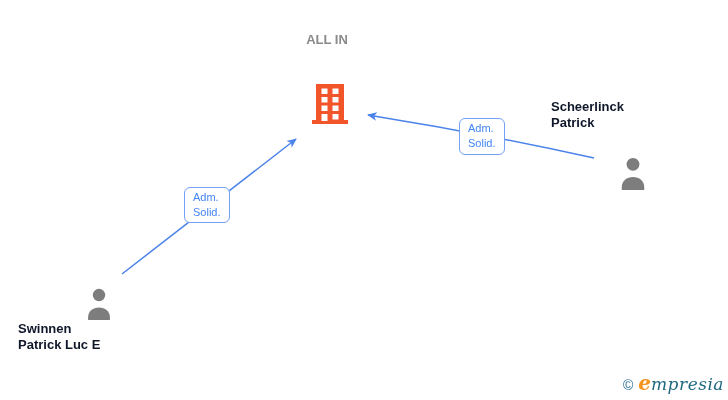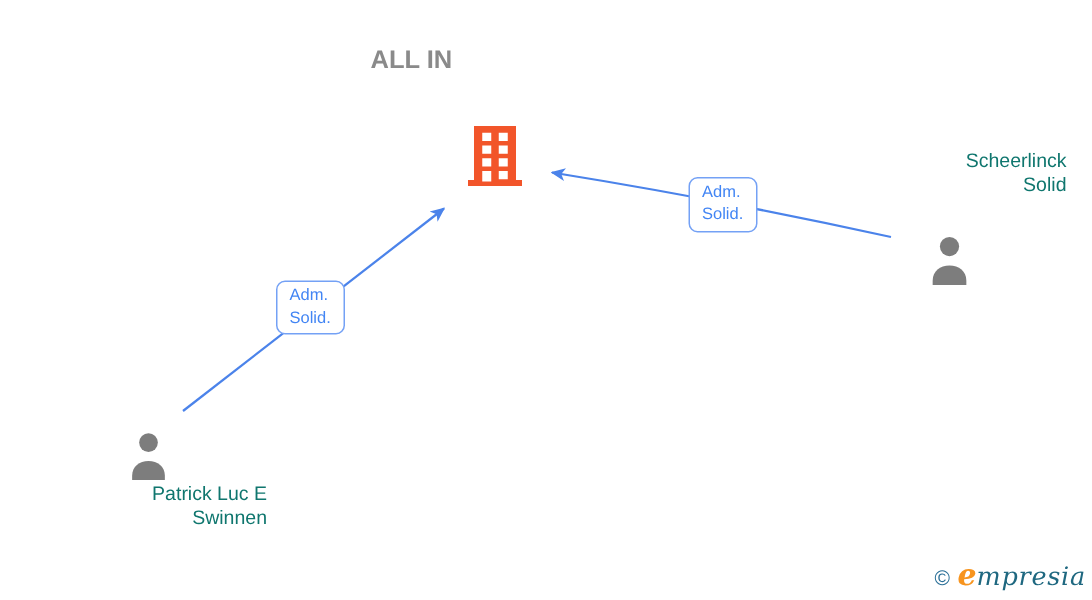--- a/index.html
+++ b/index.html
@@ -5,30 +5,30 @@
   html, body { margin: 0; padding: 0; background: #ffffff; }
   body { width: 728px; height: 400px; position: relative; overflow: hidden;
          font-family: "Liberation Sans", sans-serif; }
 
   .stage { position: absolute; inset: 0; width: 728px; height: 400px; }
 
   svg.edges { position: absolute; left: 0; top: 0; z-index: 1; }
 
   
   .company-title { position: absolute; left: 247px; top: 31px; width: 160px;
-                   text-align: left; color: #8a8a8a; font-weight: bold;
-                   font-size: 17px; line-height: 17px; z-index: 2; }
+                   text-align: center; color: #8a8a8a; font-weight: bold;
+                   font-size: 13px; line-height: 17px; z-index: 2; }
   .company-icon { position: absolute; left: 312px; top: 84px; width: 36px;
                   height: 40px; z-index: 2; }
 
   
   .person-icon { position: absolute; z-index: 2; }
   .person-icon svg { display: block; }
-  .person-name { position: absolute; width: 160px; text-align: right;
-                 color: #0f766e; font-size: 13px; line-height: 16px; z-index: 2; }
+  .person-name { position: absolute; width: 160px; text-align: left;
+                 color: #0f172a; font-size: 13px; line-height: 16px; z-index: 2; font-weight: bold; }
   .person-swinnen-icon { left: 82px; top: 286px; width: 34px; height: 34px; }
   .person-swinnen-name { left: 18px; top: 321px; }
   .person-scheerlinck-icon { left: 615px; top: 155px; width: 36px; height: 35px; }
   .person-scheerlinck-name { left: 551px; top: 99px; }
 
   
   .edge-label { position: absolute; z-index: 3; background: #ffffff;
                 border: 1.5px solid #74a1f5; border-radius: 6px;
                 color: #4285f4; font-size: 11px; line-height: 15px;
                 padding: 2px 0 2px 8px; box-sizing: border-box;
@@ -77,27 +77,27 @@
     </svg>
   </div>
 
   <div class="person-icon person-swinnen-icon">
     <svg width="34" height="34" viewBox="0 0 24 24" fill="#7d7d7d">
       <circle cx="12" cy="6.4" r="4.4"></circle>
       <path d="M4.3,24 v-2 c0-4.2 3.4-6.9 7.7-6.9 s7.7,2.7 7.7,6.9 v2 z"></path>
     </svg>
   </div>
   <div class="person-name person-swinnen-name">
+    <div>Swinnen</div>
     <div>Patrick Luc E</div>
-    <div>Swinnen</div>
   </div>
 
   <div class="person-name person-scheerlinck-name">
     <div>Scheerlinck</div>
-    <div>Solid</div>
+    <div>Patrick</div>
   </div>
   <div class="person-icon person-scheerlinck-icon">
     <svg width="36" height="35" viewBox="0 0 24 24" fill="#7d7d7d">
       <circle cx="12" cy="6.4" r="4.4"></circle>
       <path d="M4.3,24 v-2 c0-4.2 3.4-6.9 7.7-6.9 s7.7,2.7 7.7,6.9 v2 z"></path>
     </svg>
   </div>
 
   <div class="edge-label edge-label-1">
     <div>Adm.</div>

